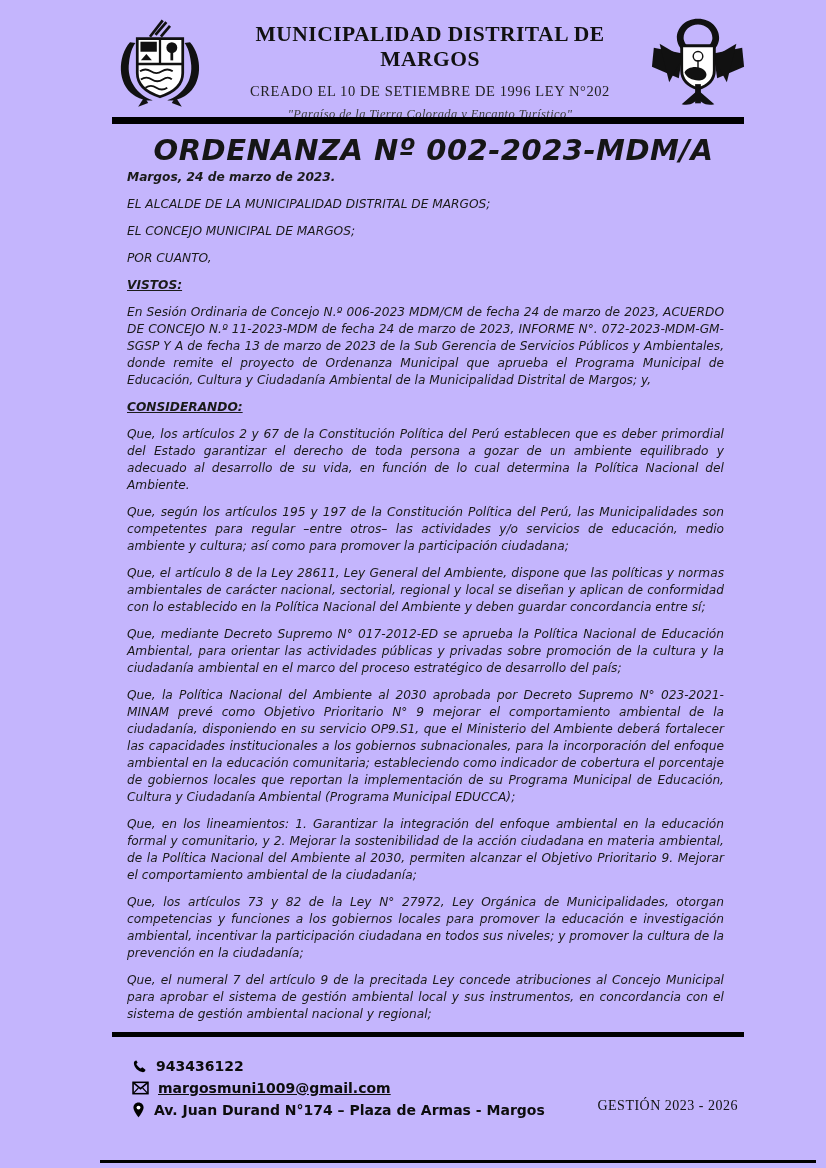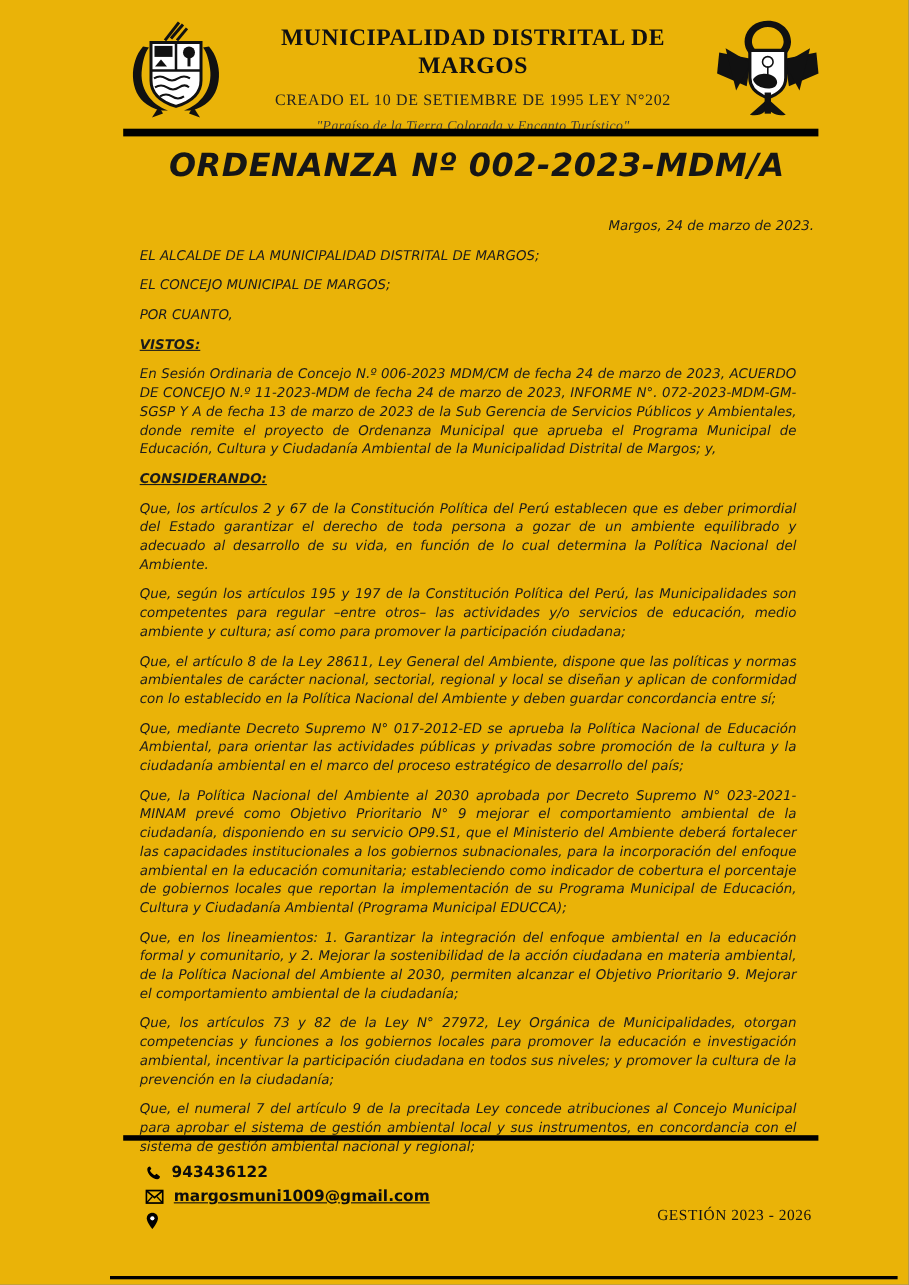--- a/index.html
+++ b/index.html
@@ -1,19 +1,19 @@
 <!DOCTYPE html>
 <html><head>
 <meta charset="utf-8">
 <style>
   html,body{margin:0;padding:0;background:#888;}
   .page{
     position:relative;
     width:826px;height:1168px;
-    background:#eab308;
+    background:#c4b5fd;
     margin:0 auto;
     overflow:hidden;
     font-family:"DejaVu Sans",sans-serif;
     color:#1b1b1b;
   }
   
   .header{
     position:absolute;top:14px;left:110px;width:636px;
     display:flex;align-items:flex-start;gap:6px;
   }
@@ -33,23 +33,23 @@
   }
   .bar-top{position:absolute;top:117px;left:112px;width:632px;height:7px;background:#000;}
   
   .main{
     position:absolute;top:133px;left:127px;width:613px;
     font-style:italic;font-size:12.2px;line-height:17px;
     text-align:justify;
   }
   .doc-title{
     font-weight:bold;font-size:29px;line-height:34px;
-    text-align:center;letter-spacing:.5px;margin:0 0 30px 0;color:#161616;
+    text-align:center;letter-spacing:.5px;margin:0 0 2px 0;color:#161616;
   }
-  .dateline{text-align:right;margin:0 0 10px 0;}
+  .dateline{margin:0 0 10px 0;font-weight:bold;}
   .opening-line{margin:0 0 10px 0;text-align:left;}
   .section-heading{
     font-weight:bold;text-decoration:underline;
     margin:0 0 10px 0;text-align:left;
   }
   .para{margin:0 16px 10px 0;}
   
   .bar-footer{position:absolute;top:1032px;left:112px;width:632px;height:5px;background:#000;}
   .slogan{
     position:absolute;top:1040px;left:112px;width:632px;
@@ -96,21 +96,21 @@
         <circle cx="68" cy="34" r="6" fill="#111"></circle>
         <rect x="66.5" y="38" width="3" height="10" fill="#111"></rect>
         <path d="M33 60 q6 -4 12 0 t12 0 t12 0" stroke="#111" stroke-width="2" fill="none"></path>
         <path d="M34 69 q6 -4 12 0 t12 0 t10 0" stroke="#111" stroke-width="2" fill="none"></path>
         <path d="M39 78 q6 -4 12 0 t12 0" stroke="#111" stroke-width="2" fill="none"></path>
       </svg>
     </div>
 
     <div class="header-center">
       <div class="org-name">MUNICIPALIDAD DISTRITAL DE MARGOS</div>
-      <div class="creation-line">CREADO EL 10 DE SETIEMBRE DE 1995 LEY N°202</div>
+      <div class="creation-line">CREADO EL 10 DE SETIEMBRE DE 1996 LEY N°202</div>
       <div class="motto">"Paraíso de la Tierra Colorada y Encanto Turístico"</div>
     </div>
 
     <div class="logo">
       <svg width="96" height="98" viewBox="0 0 100 100">
         <path d="M50 4 C36 4 28 14 28 24 c0 8 6 14 10 16 l4 -5 c-4 -3 -7 -7 -7 -11 c0 -8 7 -14 15 -14 s15 6 15 14 c0 4 -3 8 -7 11 l4 5 c4 -2 10 -8 10 -16 C72 14 64 4 50 4 Z" fill="#111"></path>
         <path d="M4 34 L34 40 L30 66 L2 54 Z" fill="#111"></path>
         <path d="M96 34 L66 40 L70 66 L98 54 Z" fill="#111"></path>
         <path d="M10 30 L34 44 L20 70 Z" fill="#111"></path>
         <path d="M90 30 L66 44 L80 70 Z" fill="#111"></path>
@@ -169,18 +169,19 @@
       </span>
       <span class="email-link">margosmuni1009@gmail.com</span>
     </div>
     <div class="contact-row">
       <span class="ic">
         <svg width="13" height="16" viewBox="0 0 24 30">
             <path fill="#000" d="M12 1C6.5 1 2.5 5 2.5 10.5 2.5 17.5 12 29 12 29s9.5-11.5 9.5-18.5C21.5 5 17.5 1 12 1Z"></path>
             <circle cx="12" cy="10.5" r="3.6" fill="#fff"></circle>
           </svg>
       </span>
+      <span>Av. Juan Durand N°174 – Plaza de Armas - Margos</span>
     </div>
   </div>
 
   <div class="term">GESTIÓN 2023 - 2026</div>
   <div class="bar-bottom"></div>
 </div>
 
 </body></html>

